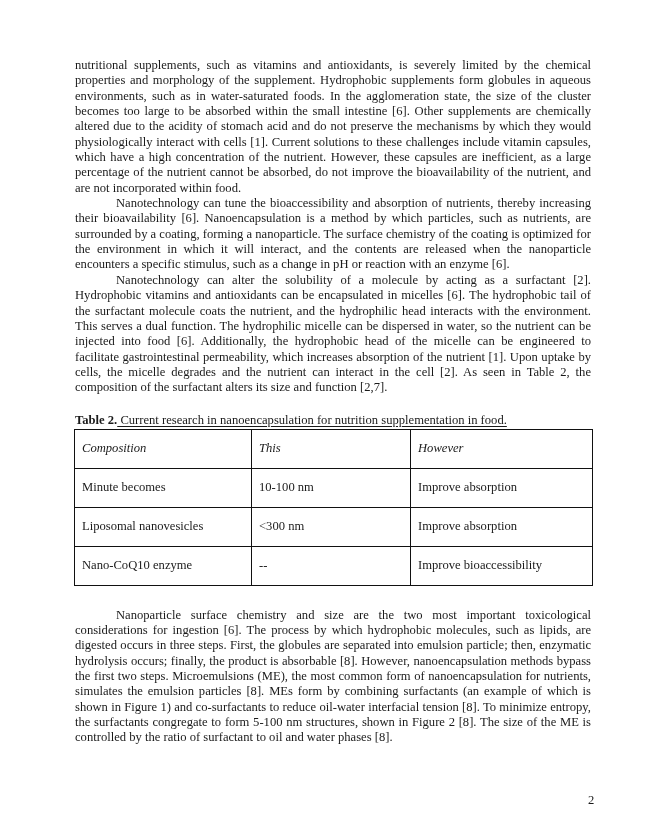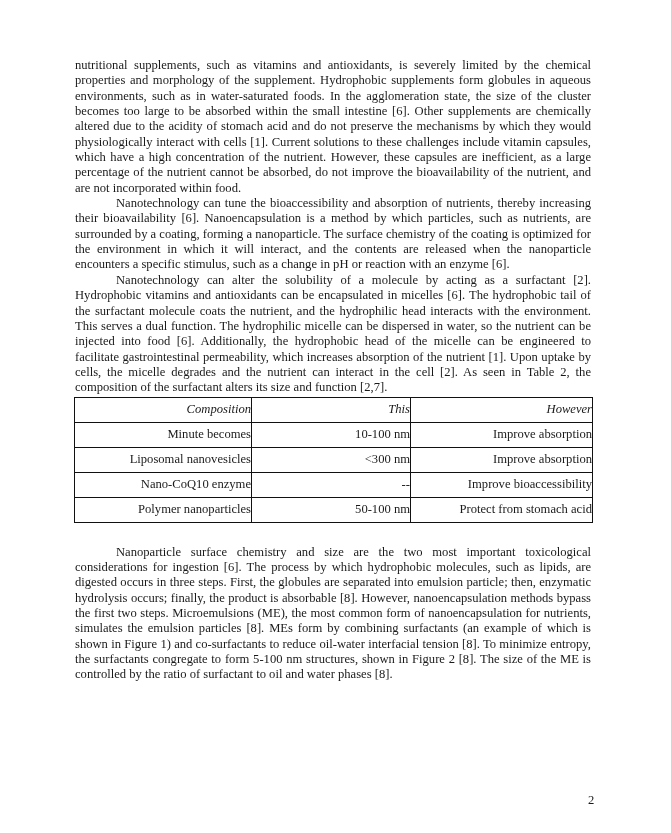--- a/index.html
+++ b/index.html
@@ -6,37 +6,38 @@
   body { width: 671px; height: 833px; position: relative; overflow: hidden;
          font-family: "Liberation Serif", "DejaVu Serif", serif; color: #1a1a1a; }
   .page { position: absolute; left: 75px; top: 16px; width: 516px; margin-top: 42px; }
   .para { margin: 0; font-size: 12.6px; line-height: 15.35px; text-align: justify; }
   .indent { text-indent: 41px; }
   .caption { margin: 17px 0 0 0; font-size: 12.6px; line-height: 15px; white-space: nowrap; }
   .caption .cap-label { font-weight: bold; }
   .caption .cap-text { text-decoration: underline; text-underline-offset: 2px; }
   table.tbl { margin-top: 1px; margin-left: -1px; width: 518px; border-collapse: collapse;
               font-size: 12.6px; table-layout: fixed; }
-  table.tbl th, table.tbl td { border: 1.6px solid #111; text-align: right; height: 24px;
-              padding: 0; font-weight: normal; }
+  table.tbl th, table.tbl td { border: 1.6px solid #111; text-align: left; height: 24px;
+              padding: 7px; font-weight: normal; }
   table.tbl th { font-style: italic; }
   table.tbl col.c1 { width: 177px; }
   table.tbl col.c2 { width: 159px; }
   table.tbl col.c3 { width: 182px; }
   .gap { height: 22px; }
   .pagenum { position: absolute; left: 588px; top: 793px; font-size: 12.6px; }
 </style>
 </head>
 <body>
 
 <div class="page">
   <p class="para">nutritional supplements, such as vitamins and antioxidants, is severely limited by the chemical properties and morphology of the supplement.  Hydrophobic supplements form globules in aqueous environments, such as in water-saturated foods. In the agglomeration state, the size of the cluster becomes too large to be absorbed within the small intestine [6].  Other supplements are chemically altered due to the acidity of stomach acid and do not preserve the mechanisms by which they would physiologically interact with cells [1].  Current solutions to these challenges include vitamin capsules, which have a high concentration of the nutrient. However, these capsules are inefficient, as a large percentage of the nutrient cannot be absorbed, do not improve the bioavailability of the nutrient, and are not incorporated within food.</p>
   <p class="para indent">Nanotechnology can tune the bioaccessibility and absorption of nutrients, thereby increasing their bioavailability [6].  Nanoencapsulation is a method by which particles, such as nutrients, are surrounded by a coating, forming a nanoparticle.  The surface chemistry of the coating is optimized for the environment in which it will interact, and the contents are released when the nanoparticle encounters a specific stimulus, such as a change in pH or reaction with an enzyme [6].</p>
   <p class="para indent">Nanotechnology can alter the solubility of a molecule by acting as a surfactant [2]. Hydrophobic vitamins and antioxidants can be encapsulated in micelles [6].  The hydrophobic tail of the surfactant molecule coats the nutrient, and the hydrophilic head interacts with the environment. This serves a dual function.  The hydrophilic micelle can be dispersed in water, so the nutrient can be injected into food [6].  Additionally, the hydrophobic head of the micelle can be engineered to facilitate gastrointestinal permeability, which increases absorption of the nutrient [1].  Upon uptake by cells, the micelle degrades and the nutrient can interact in the cell [2].  As seen in Table 2, the composition of the surfactant alters its size and function [2,7].</p>
 
+  <p class="caption"><span class="cap-label">Table 2.</span><span class="cap-text"> Current research in nanoencapsulation for nutrition supplementation in food.</span></p>
 
   <table class="tbl">
     <colgroup>
         <col class="c1">
         <col class="c2">
         <col class="c3">
       </colgroup>
     <thead>
       <tr>
         <th>Composition</th>
@@ -53,25 +54,20 @@
       <tr>
         <td>Liposomal nanovesicles</td>
         <td>&lt;300 nm</td>
         <td>Improve absorption</td>
       </tr>
       <tr>
         <td>Nano-CoQ10 enzyme</td>
         <td>--</td>
         <td>Improve bioaccessibility</td>
       </tr>
-      <tr>
-        <td>Polymer nanoparticles</td>
-        <td>50-100 nm</td>
-        <td>Protect from stomach acid</td>
-      </tr>
     </tbody>
   </table>
 
   <div class="gap"></div>
 
   <p class="para indent">Nanoparticle surface chemistry and size are the two most important toxicological considerations for ingestion [6].  The process by which hydrophobic molecules, such as lipids, are digested occurs in three steps.  First, the globules are separated into emulsion particle; then, enzymatic hydrolysis occurs; finally, the product is absorbable [8]. However, nanoencapsulation methods bypass the first two steps. Microemulsions (ME), the most common form of nanoencapsulation for nutrients, simulates the emulsion particles [8].  MEs form by combining surfactants (an example of which is shown in Figure 1) and co-surfactants to reduce oil-water interfacial tension [8]. To minimize entropy, the surfactants congregate to form 5-100 nm structures, shown in Figure 2 [8]. The size of the ME is controlled by the ratio of surfactant to oil and water phases [8].</p>
 </div>
 
 <div class="pagenum">2</div>
 

